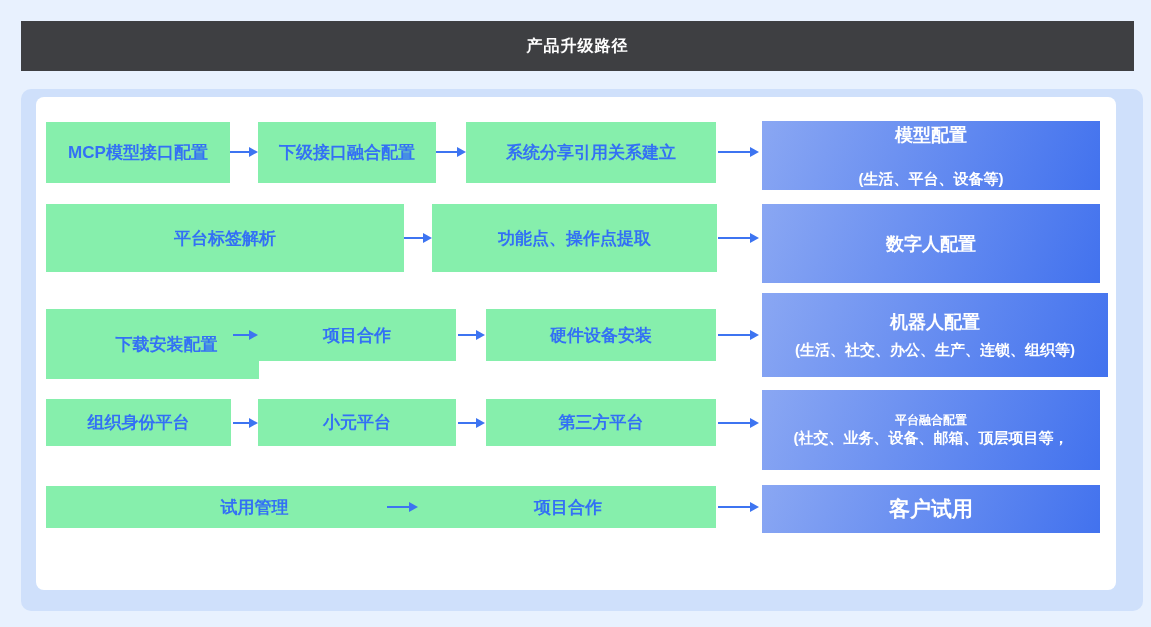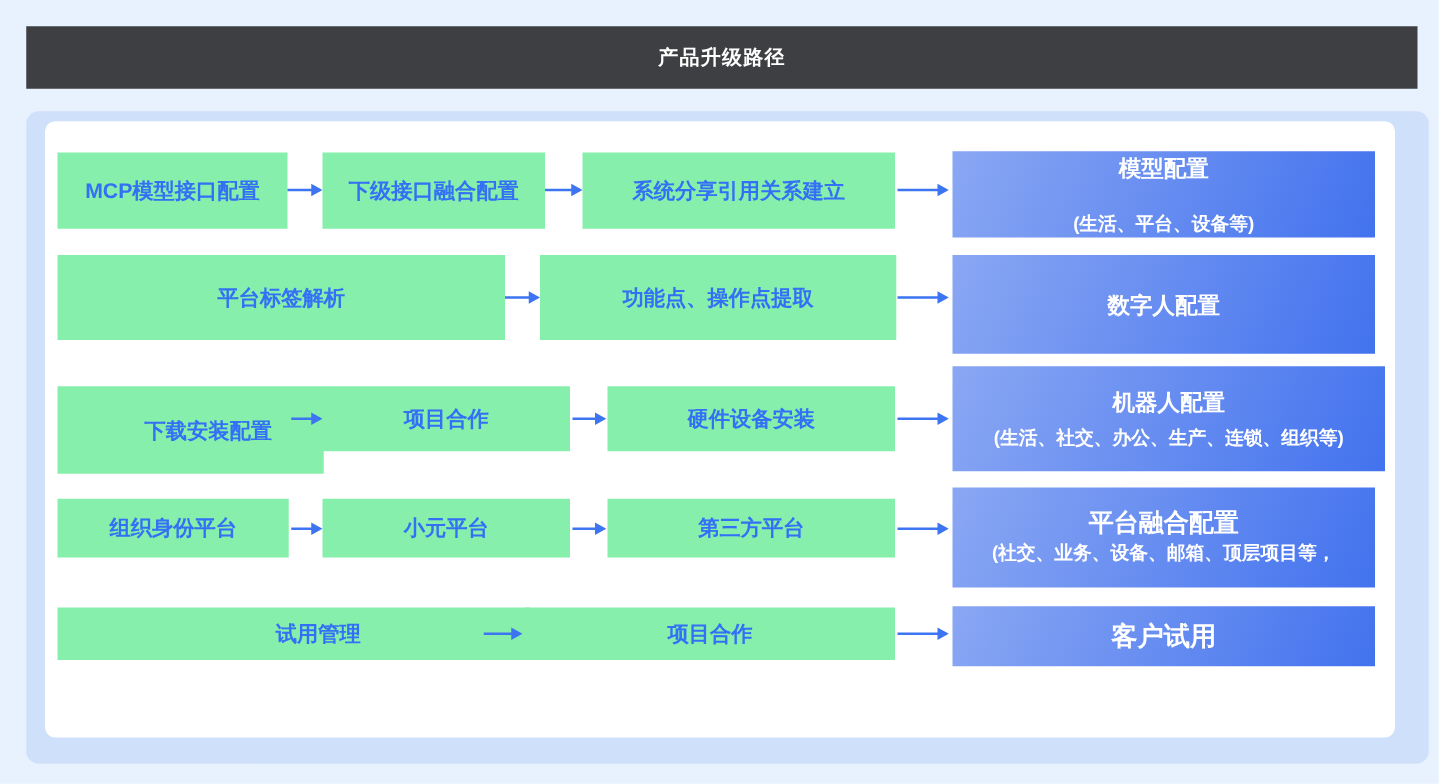--- a/index.html
+++ b/index.html
@@ -44,21 +44,21 @@
   .result-box {
     position: absolute;
     background: linear-gradient(112deg, #8aa7f3 0%, #4272ee 100%);
     color: #ffffff;
     font-weight: bold;
     display: flex; flex-direction: column; align-items: center; justify-content: center;
     text-align: center;
   }
   .result-title { font-size: 18px; }
   .result-line  { font-size: 15px; margin-top: 7px; }
-  .result-box.compact .result-title { font-size: 20px; line-height: 1.35; }
+  .result-box.compact .result-title { font-size: 12px; line-height: 1.35; }
   .result-box.compact .result-line  { font-size: 15px; margin-top: 0; line-height: 1.35; }
   .result-box.single .result-title  { font-size: 21px; }
   .arrow {
     position: absolute;
     height: 2px;
     background: #3d74f1;
   }
   .arrow::after {
     content: "";
     position: absolute;

